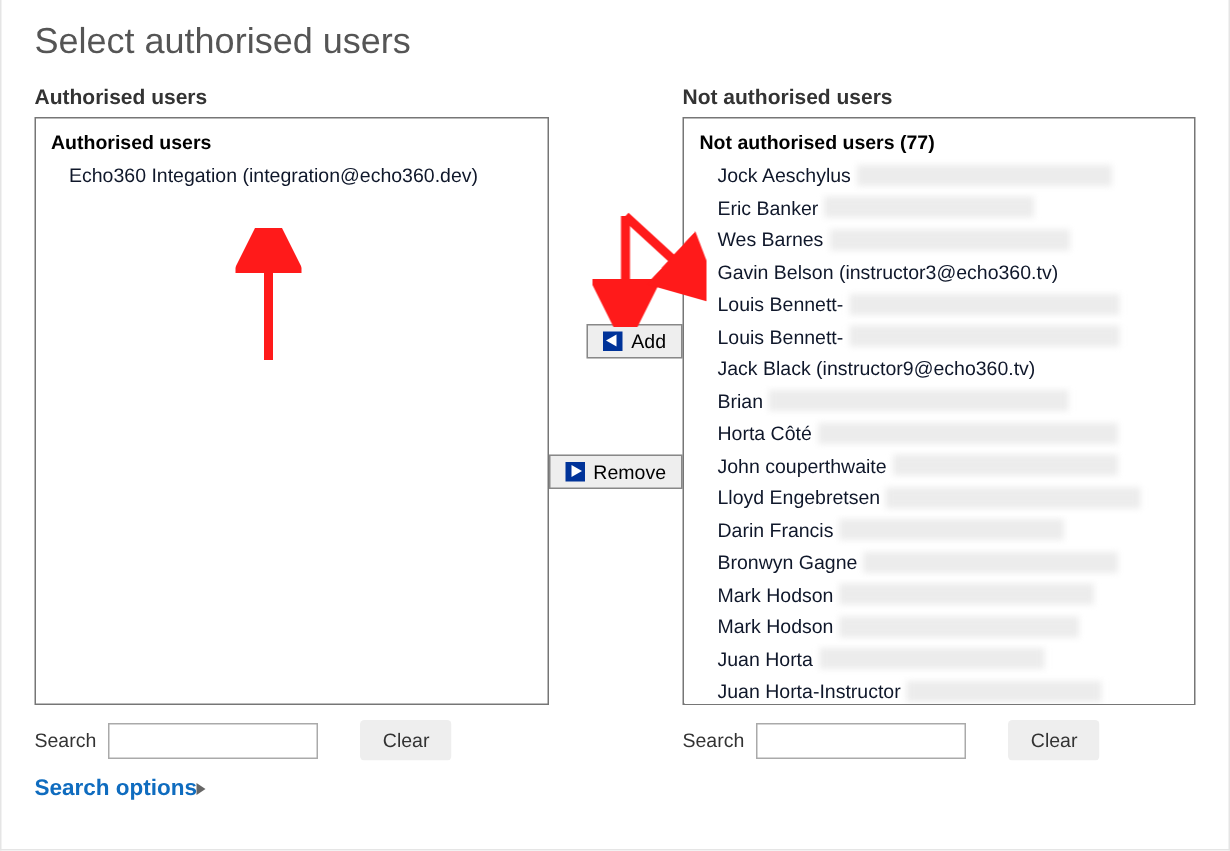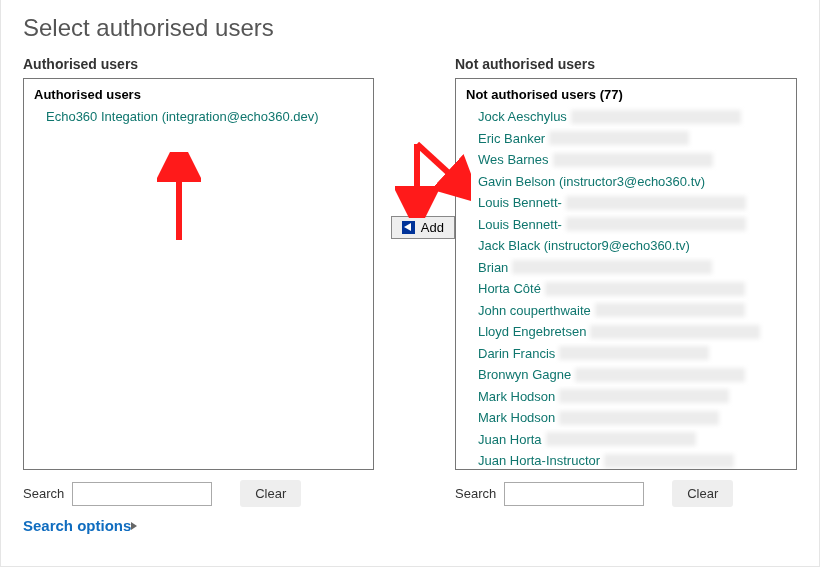--- a/index.html
+++ b/index.html
@@ -52,21 +52,21 @@
   }
   .listbox-header {
     font-weight: 700;
     font-size: 13px;
     padding: 2px 6px 4px 6px;
     color: #000;
   }
   .list-item {
     padding: 1px 6px 1px 18px;
     white-space: nowrap;
-    color: #0f766e;
+    color: #0f172a;
     font-size: 13px;
     line-height: 1.5;
     overflow: hidden;
     text-overflow: clip;
     display: flex;
     align-items: center;
   }
   .list-item .name { flex: 0 0 auto; }
   .redact {
     display: inline-block;
@@ -194,20 +194,26 @@
     </div>
 
     <div class="col col-mid">
       <button class="btn">
         <span class="btn-square">
             <span class="tri-left"></span>
           </span>
         <span>Add</span>
       </button>
       <div class="mid-gap"></div>
+      <button class="btn">
+        <span class="btn-square">
+            <span class="tri-right"></span>
+          </span>
+        <span>Remove</span>
+      </button>
     </div>
 
     <div class="col col-right">
       <div class="col-heading">Not authorised users</div>
       <div class="listbox" id="right-list" style="overflow-x:scroll;">
         <div class="listbox-header">Not authorised users (77)</div>
         <div style="width:420px;" id="right-inner">
             <div class="list-item">
               <span class="name">Jock Aeschylus</span>
               <span class="redact" style="width: 170px;"></span>

